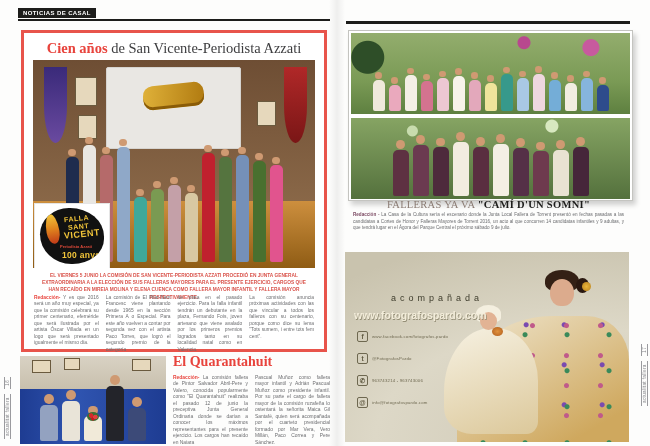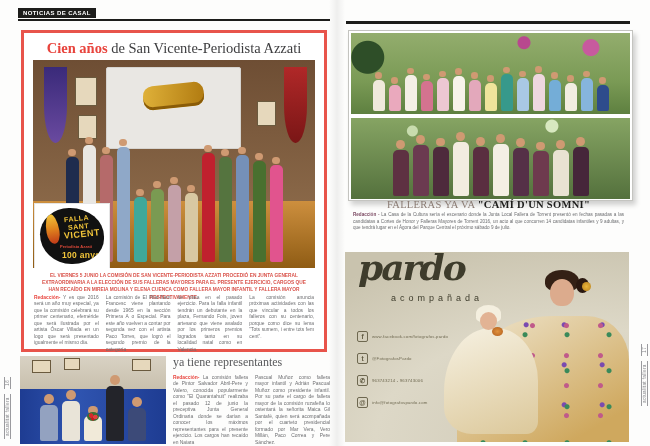--- a/index.html
+++ b/index.html
@@ -258,21 +258,21 @@
         </div>
         <div class="person" style="width: 18px; height: 52%;">
           <div class="head" style="width: 9.9px; height: 9.9px;"></div>
           <div class="torso" style="background: rgb(60, 74, 120);"></div>
         </div>
       </div>
     <div class="bouquet"></div>
   </div>
 
   <div class="q-text">
-    <div class="q-title2">ya tiene representantes</div>
+    <div class="q-title1">El Quarantahuit</div>
     <div class="q-cols">
       <div class="q-col"><span class="redlabel">Redacción-</span><span> La comisión fallera de Pintor Salvador Abril-Pere y Valero, conocida popularmente como "El Quarantahuit" realizaba el pasado 12 de junio la preceptiva Junta General Ordinaria donde se darían a conocer los máximos representantes para el presente ejercicio. Los cargos han recaído en Naiara</span></div>
       <div class="q-col">Pascual Muñoz como fallera mayor infantil y Adrián Pascual Muñoz como presidente infantil. Por su parte el cargo de fallera mayor de la comisión ruzafeña lo ostentará la señorita Maica Gil Santafé, quien será acompañada por el cuarteto presidencial formado por Mar Vera, Vero Millán, Paco Correa y Pere Sánchez.</div>
     </div>
   </div>
 
   <div class="v-footer vf-left">
     <span class="seg">actualitat fallera</span>
     <span class="seg">16</span>
   </div>
@@ -402,22 +402,22 @@
       <div class="w-hair"></div>
       <div class="w-bun"></div>
       <div class="w-head"></div>
       <div class="w-flower"></div>
       <div class="w-dress"></div>
       <div class="b-gown"></div>
       <div class="b-bonnet"></div>
       <div class="b-head"></div>
       <div class="b-bow"></div>
     </div>
-    <div class="ad-brand">pardo</div>
     <div class="ad-sub">acompañada</div>
+    <div class="ad-web">www.fotografospardo.com</div>
     <div class="ad-contacts">
       <div class="ad-row">
         <div class="ad-ic">f</div>
         <div class="ad-txt">www.facebook.com/fotografos.pardo</div>
       </div>
       <div class="ad-row">
         <div class="ad-ic">t</div>
         <div class="ad-txt">@FotografosPardo</div>
       </div>
       <div class="ad-row">

